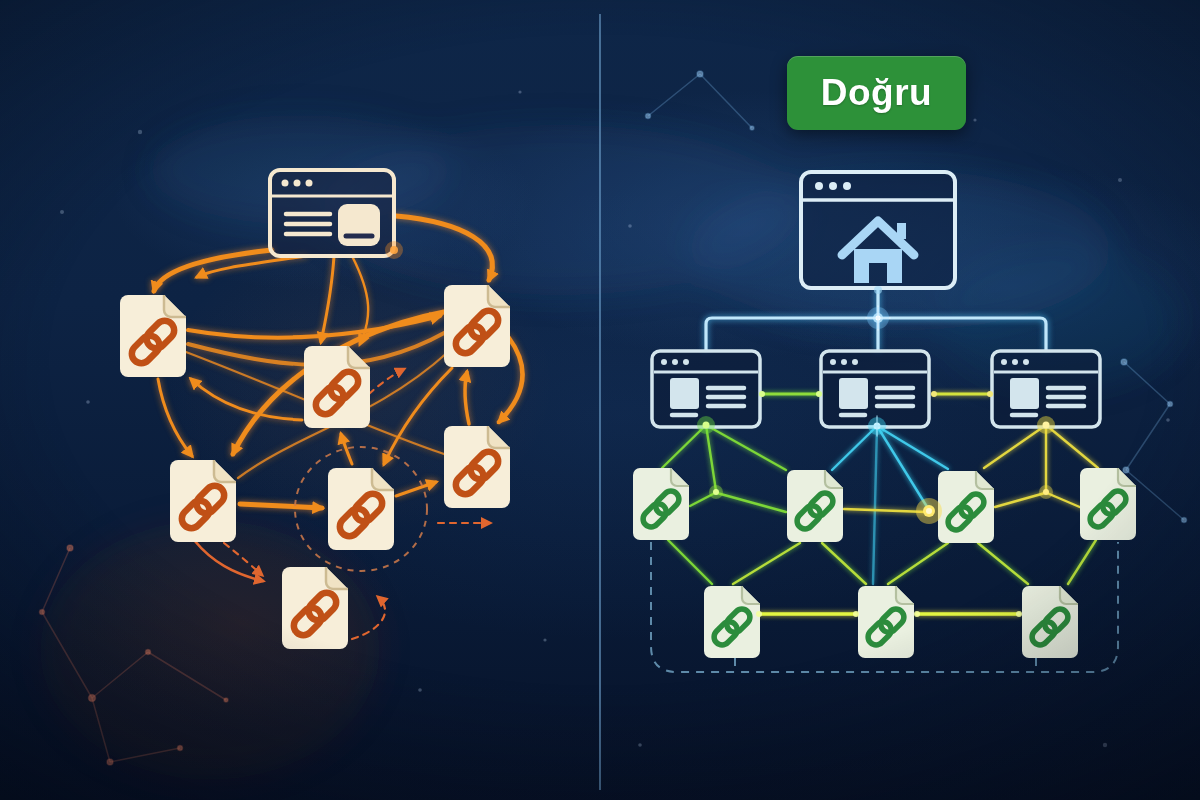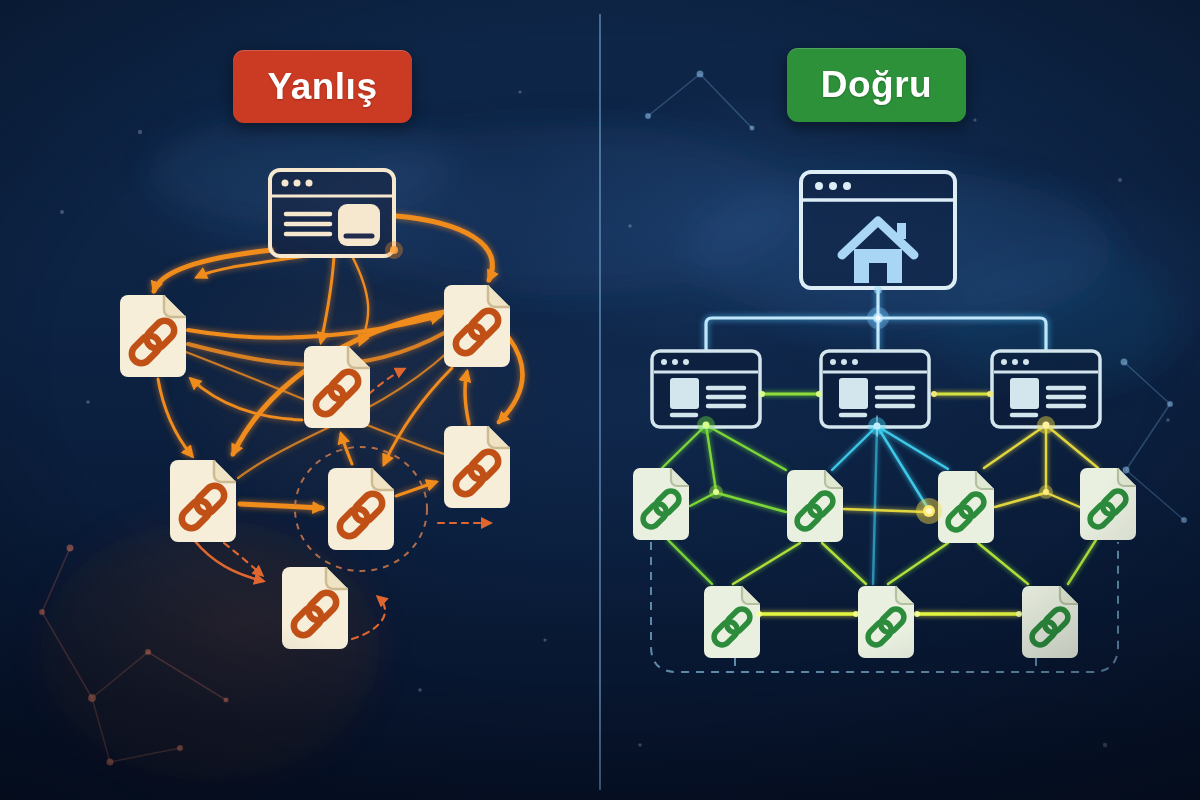--- a/index.html
+++ b/index.html
@@ -338,15 +338,14 @@
         <circle cx="759" cy="614" r="3" fill="#f4ff9c" opacity="0.9"></circle>
           <circle cx="856" cy="614" r="3" fill="#f4ff9c" opacity="0.9"></circle>
         <circle cx="917" cy="614" r="3" fill="#f4ff9c" opacity="0.9"></circle>
           <circle cx="1019" cy="614" r="3" fill="#f4ff9c" opacity="0.9"></circle>
       </g>
     </g>
   </svg>
 
   <div class="vignette"></div>
 
-  <div class="badge badge-wrong" style="background-color: rgb(203, 59, 36);">Yanlış</div>
-  <div class="badge badge-correct" style="background-color: rgb(45, 145, 57);">Doğru</div>
+  <div class="badge badge-correct" style="background-color: rgb(45, 145, 57); margin-top: 8px;">Doğru</div>
 </div>
 
 </body></html>

